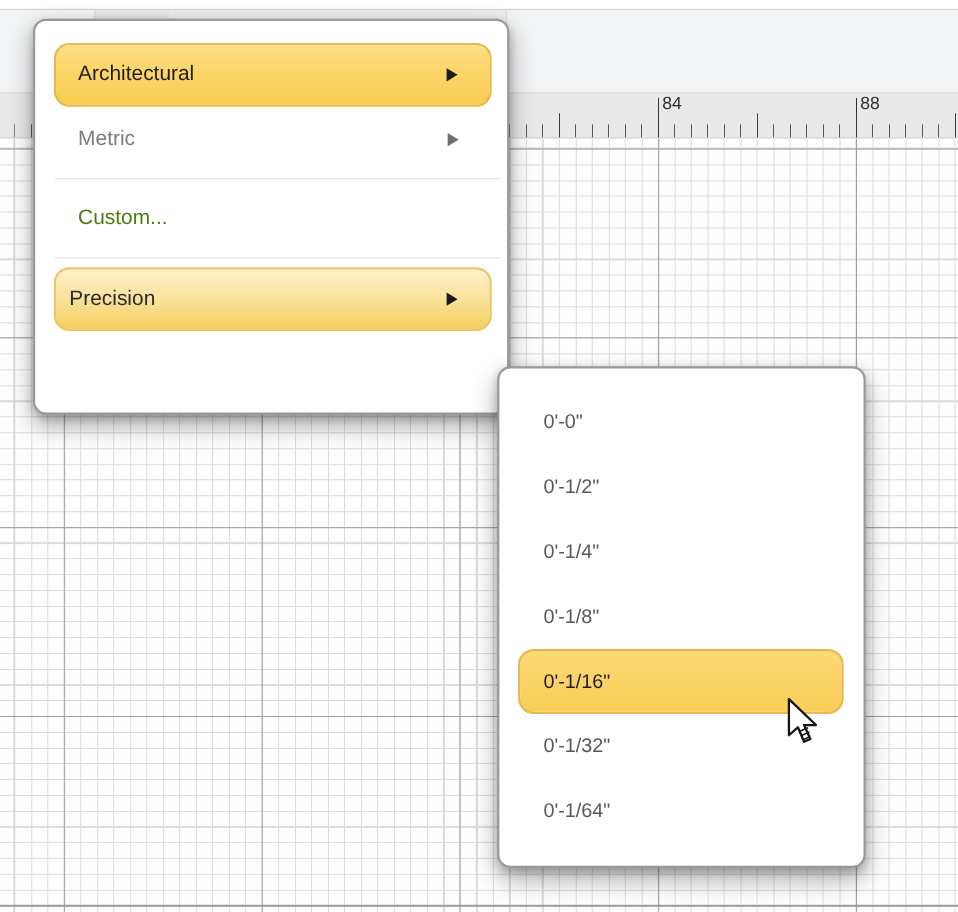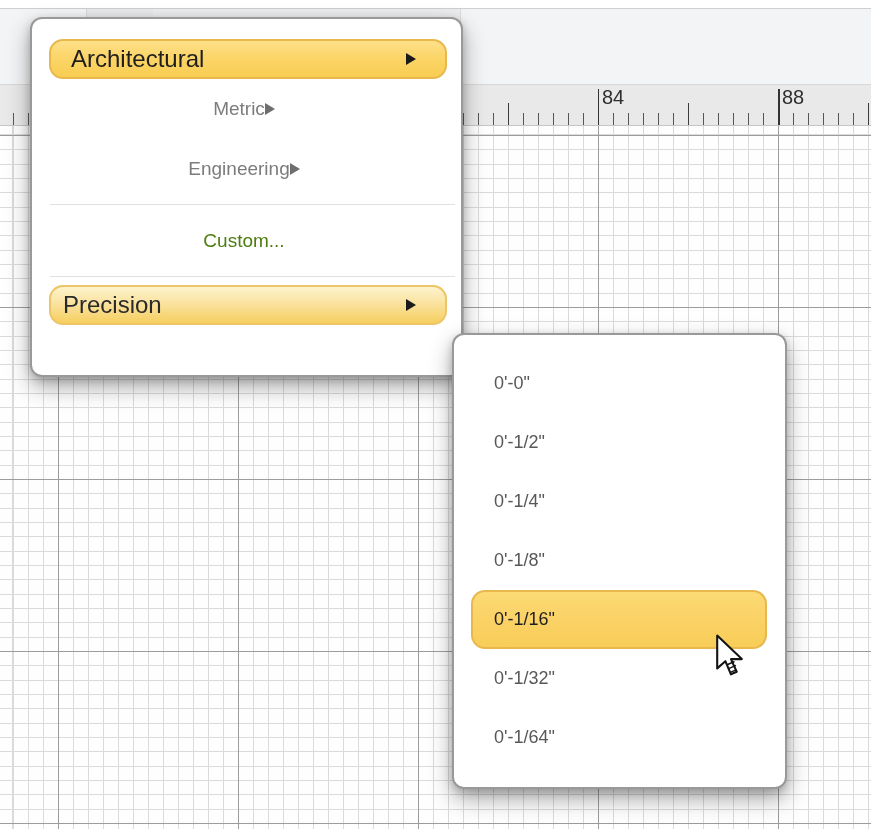--- a/index.html
+++ b/index.html
@@ -34,21 +34,21 @@
     box-sizing:border-box;
     background-image:
       repeating-linear-gradient(90deg,#333 0 1.5px,transparent 1.5px 180px),
       repeating-linear-gradient(90deg,#3c3c3c 0 1px,transparent 1px 90px),
       repeating-linear-gradient(90deg,#555 0 1px,transparent 1px 15px);
     background-size:2000px 36px,2000px 22px,2000px 12px;
     background-repeat:no-repeat;
     background-position:58px bottom,58px bottom,13px bottom;
   }
   .ruler-label{
-    position:absolute;top:1px;font-size:20px;color:#2e2e2e;letter-spacing:0px;
+    position:absolute;top:1px;font-size:16px;color:#2e2e2e;letter-spacing:0px;
   }
   .ruler-label.l84{left:602px;}
   .ruler-label.l88{left:782px;}
   
   .grid{
     position:absolute;left:0;top:126px;width:871px;height:703px;
     background-color:#fefefe;
     background-image:
       repeating-linear-gradient(90deg,#9a9c9e 0 1px,transparent 1px 180px),
       repeating-linear-gradient(180deg,#9a9c9e 0 1px,transparent 1px 172px),
@@ -58,34 +58,34 @@
   }
   
   .panel{
     position:absolute;background:#ffffff;border:2px solid #999;
     border-radius:12px;box-sizing:border-box;
     box-shadow:0 10px 22px rgba(40,40,40,.40), 0 3px 8px rgba(0,0,0,.18);
   }
   .panel-main{left:30px;top:17px;width:433px;height:360px;padding-top:20px;}
   .panel-sub{left:452px;top:333px;width:335px;height:456px;padding-top:19px;}
   .menu-row{
-    height:58px;display:flex;align-items:center;justify-content:center;
+    height:58px;display:flex;align-items:center;justify-content:space-between;
     padding:0 44px 0 39px;font-size:19px;color:#7c7c7c;box-sizing:border-box;
   }
   .menu-row.dark{color:#4d7c0f;}
   .menu-sep{height:1px;background:#e1e1e1;margin:0 6px 0 18px;}
   .sep1{margin-top:6px;}
   .sep2{margin-top:6px;}
   .row-metric{margin-top:1px;}
   .row-eng{margin-top:2px;}
   .row-custom{margin-top:7px;}
   .pill{
-    height:40px;margin:0 14px 0 17px;border-radius:14px;box-sizing:border-box;
+    height:58px;margin:0 14px 0 17px;border-radius:14px;box-sizing:border-box;
     display:flex;align-items:center;justify-content:space-between;
-    padding:0 29px 0 20px;font-size:24px;text-align:right;
+    padding:0 29px 0 20px;font-size:19px;text-align:right;
   }
   .pill-arch{
     background:linear-gradient(180deg,#fde089 0%,#fbd568 45%,#f8cd52 100%);
     border:2px solid #e9b84d;color:#1e1e1e;
   }
   .pill-precision{
     margin-top:8px;
     background:linear-gradient(180deg,#fdf3cd 0%,#fae3a0 45%,#f6cf60 100%);
     border:2px solid #eec566;color:#2a2a2a;padding-left:12px;
   }
@@ -126,24 +126,20 @@
 
 <div class="panel panel-main">
   <div class="pill pill-arch">
     <span>Architectural</span>
     <span class="arrow black"></span>
   </div>
   <div class="menu-row row-metric">
     <span>Metric</span>
     <span class="arrow"></span>
   </div>
-  <div class="menu-row row-eng">
-    <span>Engineering</span>
-    <span class="arrow"></span>
-  </div>
   <div class="menu-sep sep1"></div>
   <div class="menu-row dark row-custom">
     <span>Custom...</span>
   </div>
   <div class="menu-sep sep2"></div>
   <div class="pill pill-precision">
     <span>Precision</span>
     <span class="arrow black"></span>
   </div>
 </div>

